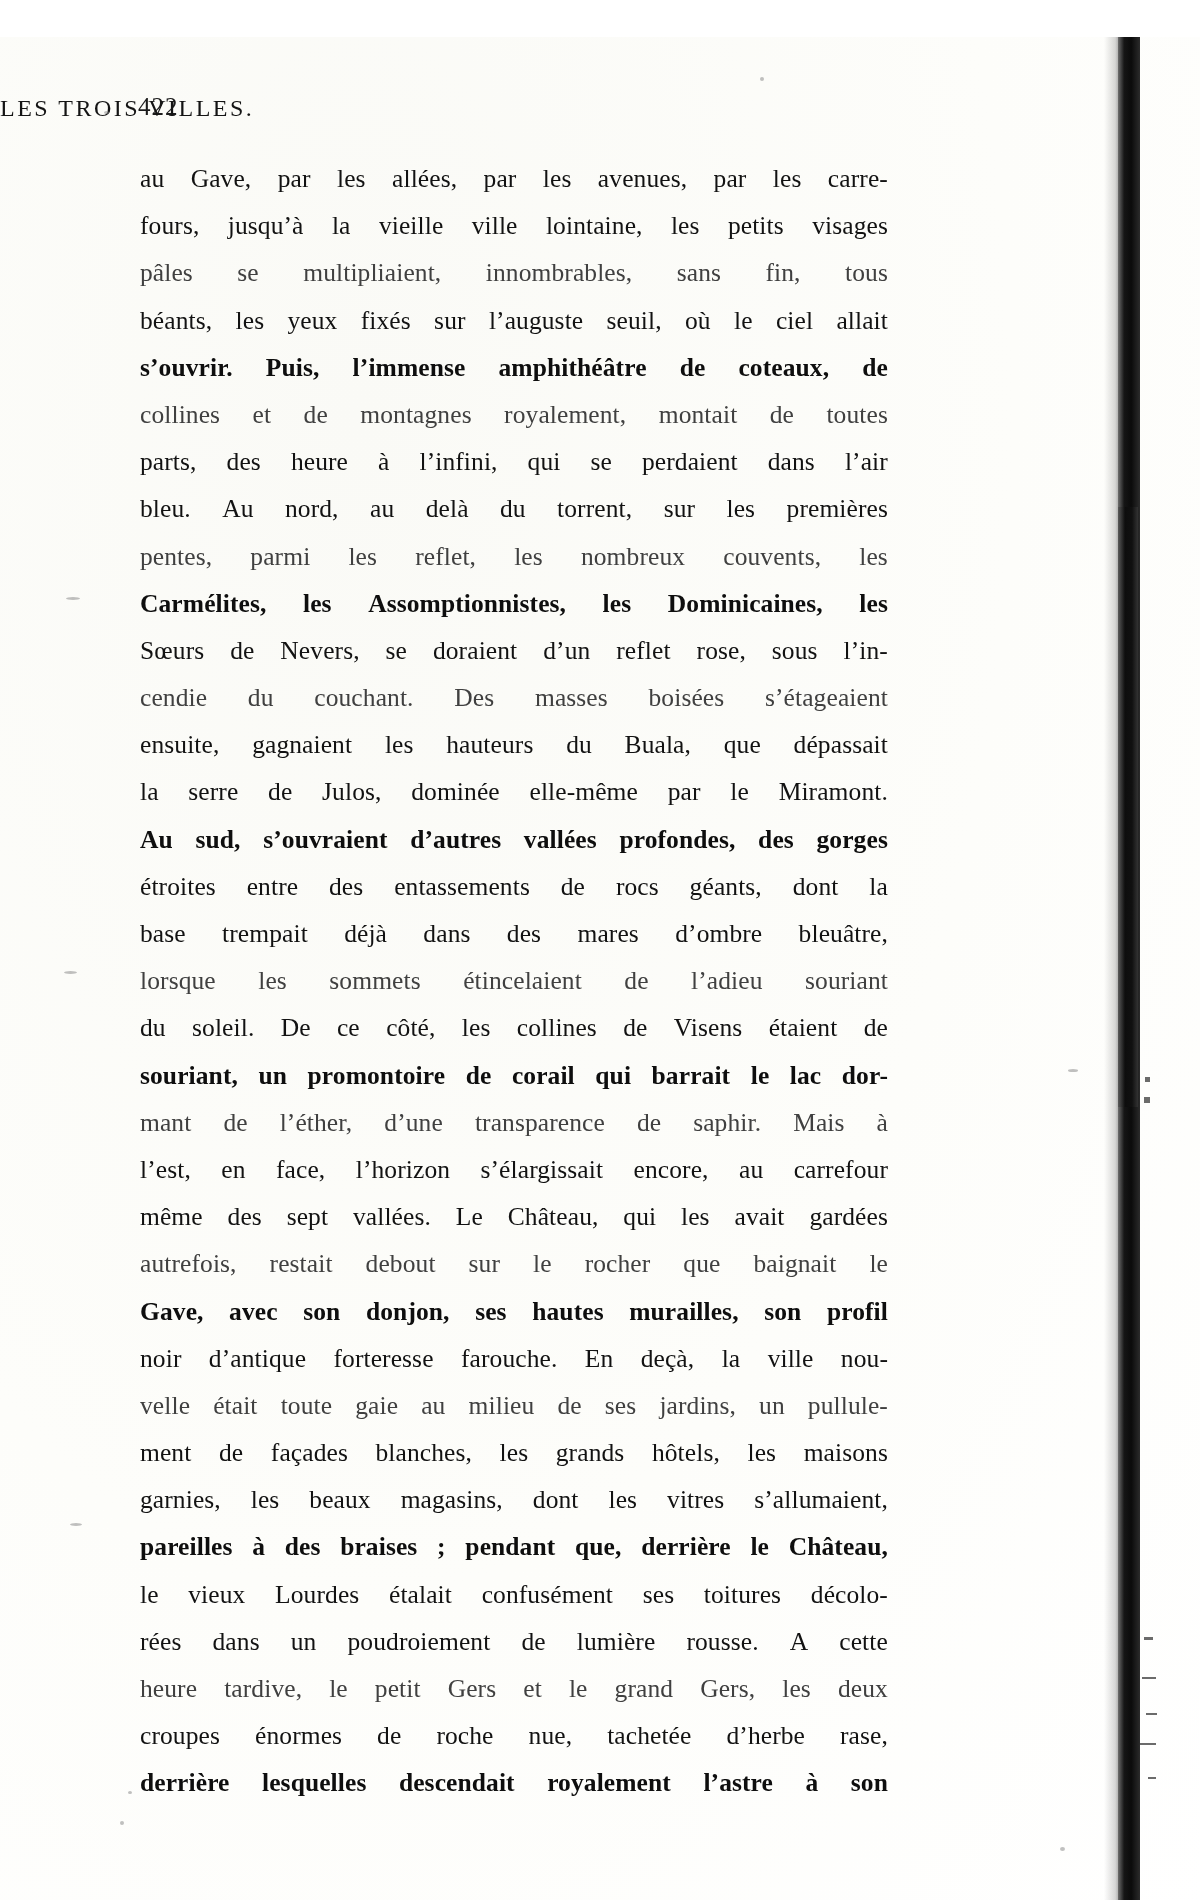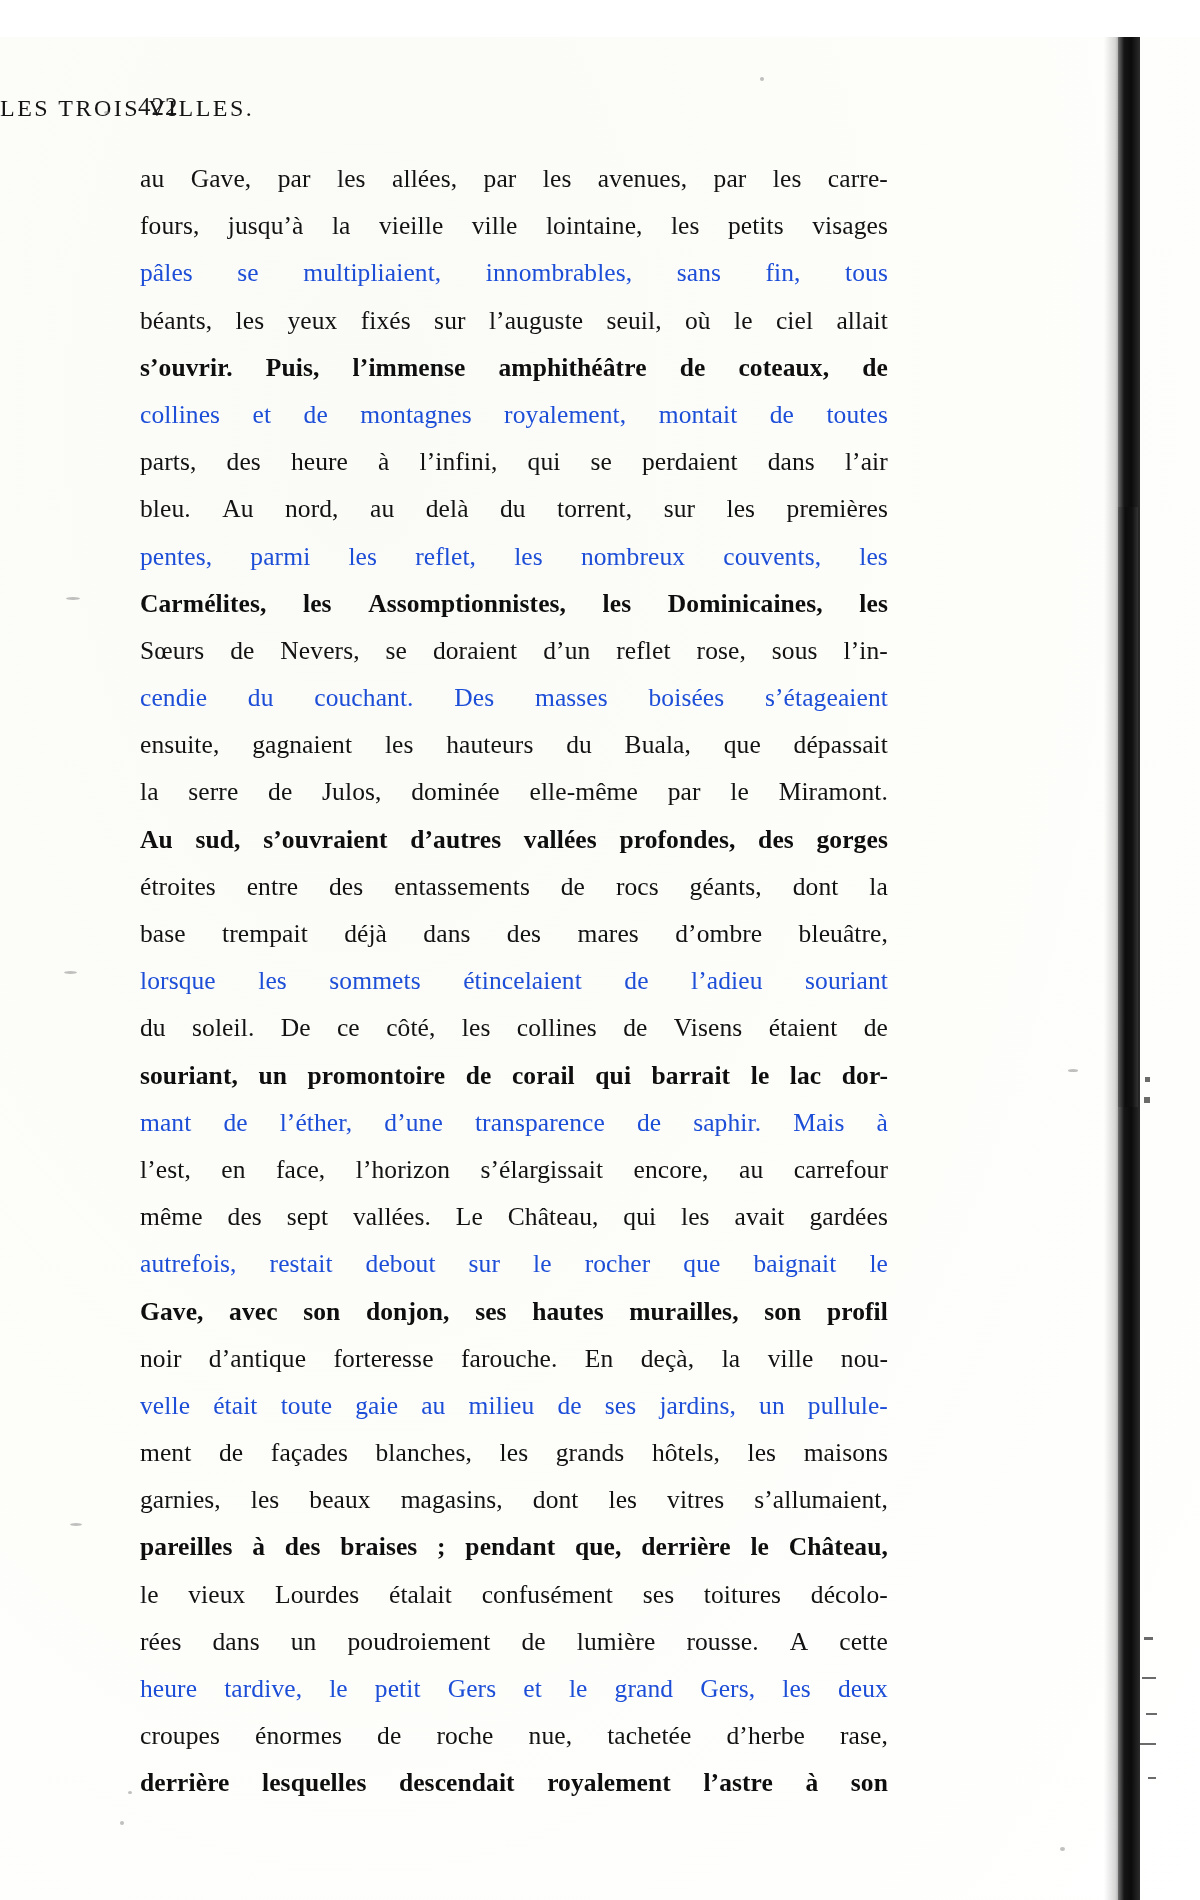--- a/index.html
+++ b/index.html
@@ -109,21 +109,21 @@
     letter-spacing: 0.1px;
   }
   
   .line.just {
     justify-content: space-between;
   }
   .line > span {
     white-space: pre;
   }
   
-  .line:nth-child(3n) { color: #1d4ed8; }
+  .line:nth-child(3n) { color: #404040; }
   .line:nth-child(5n) { color: #0e0e0e; font-weight: bold; }
 
   
   .speck {
     position: absolute;
     background: #8d8d8d;
     border-radius: 50%;
     opacity: .55;
   }
 </style>

